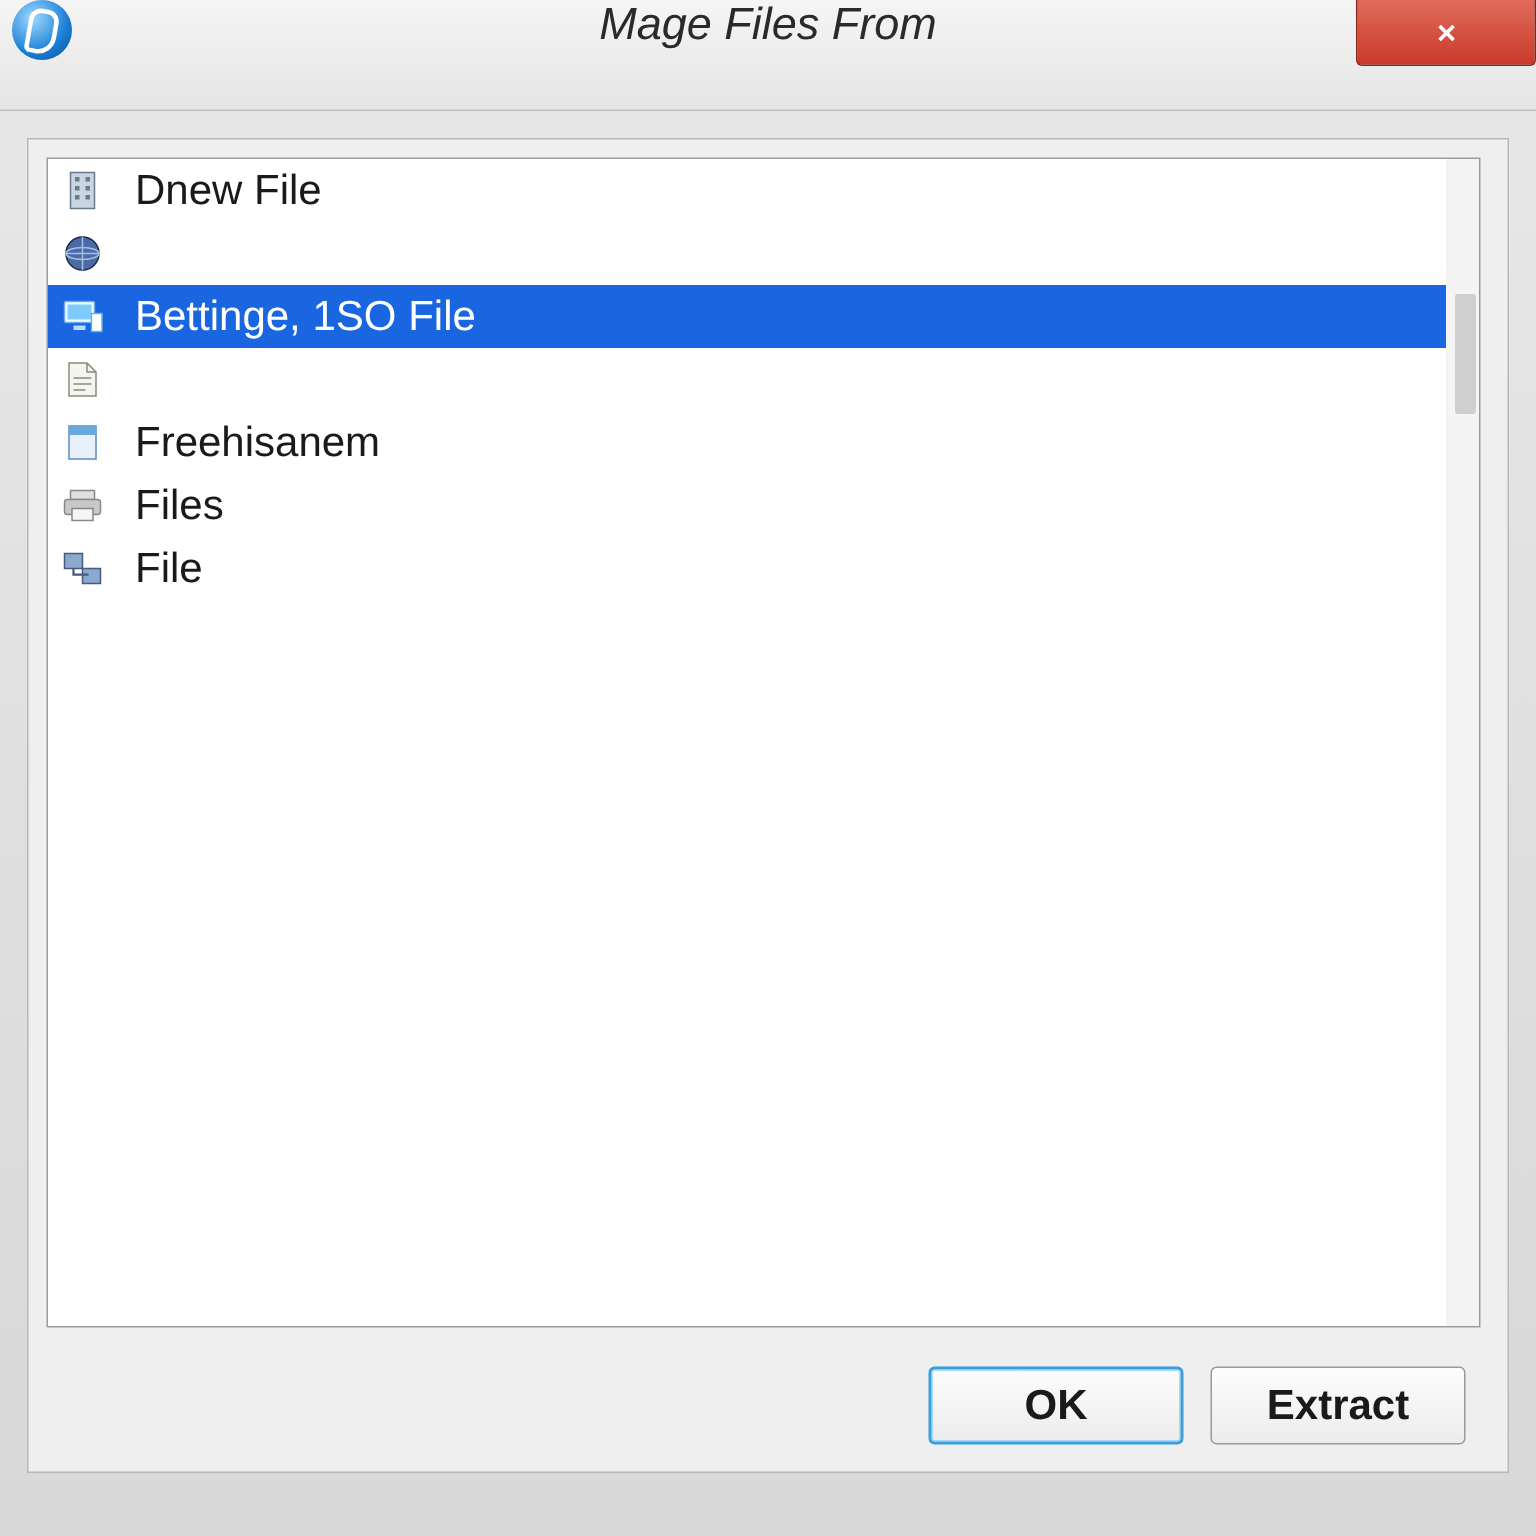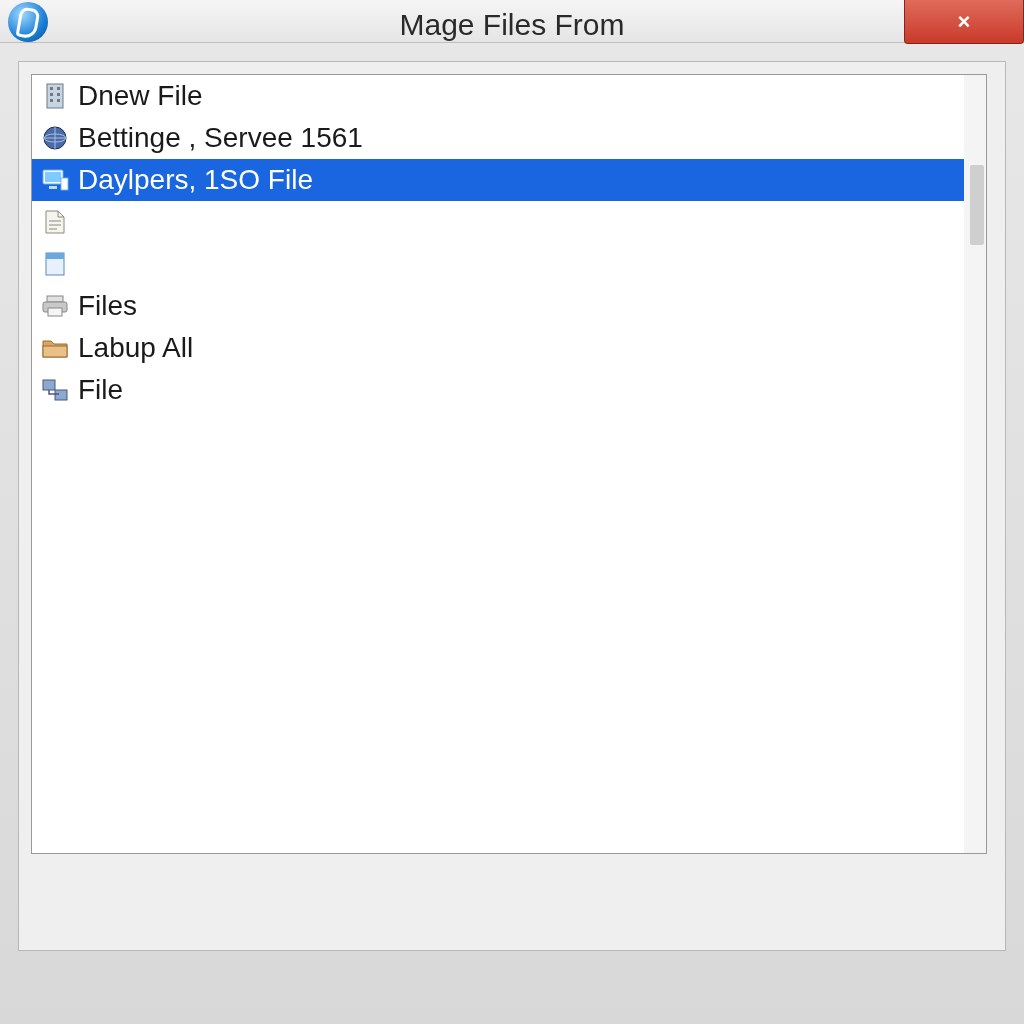--- a/index.html
+++ b/index.html
@@ -5,26 +5,27 @@
     * { box-sizing: border-box; margin: 0; padding: 0; }
     body {
       width: 1024px;
       height: 1024px;
       background: linear-gradient(to bottom, #e8e8e8, #d8d8d8);
       font-family: "Segoe UI", Tahoma, Arial, sans-serif;
       overflow: hidden;
       position: relative;
     }
     .titlebar {
-      height: 43px;
+      height: 74px;
       background: linear-gradient(to bottom, #f5f5f5, #e5e5e5);
       display: flex;
-      align-items: flex-end;
+      align-items: flex-start;
       position: relative;
       border-bottom: 1px solid #c0c0c0;
+      font-style: italic;
     }
     .app-icon {
       width: 40px;
       height: 40px;
       margin-left: 8px;
       border-radius: 50%;
       background: radial-gradient(circle at 35% 30%, #9fd8ff, #1a7fd6 60%, #0a4e8a);
       display: flex;
       align-items: center;
       justify-content: center;
@@ -108,20 +109,21 @@
     .icon-wrap {
       width: 30px;
       height: 30px;
       display: flex;
       align-items: center;
       justify-content: center;
       flex-shrink: 0;
     }
     .item-label {
       white-space: nowrap;
+      margin-left: 12px;
     }
     .button-row {
       position: absolute;
       bottom: 18px;
       right: 28px;
       display: flex;
       gap: 18px;
     }
     .btn {
       min-width: 170px;
@@ -187,84 +189,79 @@
     </div>
 
     <div class="list-item">
       <span class="icon-wrap">
         <svg width="26" height="26" viewBox="0 0 26 26">
             <circle cx="13" cy="13" r="11" fill="#4a6aa8" stroke="#1a2a4a" stroke-width="1"></circle>
             <ellipse cx="13" cy="13" rx="11" ry="4" fill="none" stroke="#a8c0e0" stroke-width="1"></ellipse>
             <path d="M13 2 v22 M2 13 h22" stroke="#a8c0e0" stroke-width="1"></path>
           </svg>
       </span>
-      <span class="item-label">Bettinge , Servee 1561</span>
     </div>
 
     <div class="list-item selected">
       <span class="icon-wrap">
         <svg width="28" height="24" viewBox="0 0 28 24">
             <rect x="2" y="2" width="20" height="14" rx="1" fill="#c8dff5" stroke="#5a8ac0" stroke-width="1"></rect>
             <rect x="4" y="4" width="16" height="10" fill="#6aa8e0"></rect>
             <rect x="8" y="18" width="8" height="3" fill="#9ab8d8"></rect>
             <rect x="20" y="10" width="7" height="12" fill="#d8e8f8" stroke="#5a8ac0" stroke-width="1"></rect>
           </svg>
       </span>
-      <span class="item-label">Daylpers, 1SO File</span>
+      <span class="item-label">Bettinge, 1SO File</span>
     </div>
 
     <div class="list-item">
       <span class="icon-wrap">
         <svg width="22" height="26" viewBox="0 0 22 26">
             <path d="M2 2 h12 l6 6 v16 h-18 z" fill="#f5f5f0" stroke="#8a8a7a" stroke-width="1"></path>
             <path d="M14 2 v6 h6" fill="none" stroke="#8a8a7a" stroke-width="1"></path>
             <path d="M5 12 h12 M5 16 h12 M5 20 h8" stroke="#8a8a7a" stroke-width="1"></path>
           </svg>
       </span>
     </div>
 
     <div class="list-item">
       <span class="icon-wrap">
         <svg width="22" height="26" viewBox="0 0 22 26">
             <rect x="2" y="2" width="18" height="22" fill="#e8f0fa" stroke="#5a8ac0" stroke-width="1"></rect>
             <rect x="2" y="2" width="18" height="6" fill="#6aa8e0"></rect>
           </svg>
       </span>
+      <span class="item-label">Freehisanem</span>
     </div>
 
     <div class="list-item">
       <span class="icon-wrap">
         <svg width="28" height="24" viewBox="0 0 28 24">
             <rect x="6" y="2" width="16" height="6" fill="#e0e0e0" stroke="#888" stroke-width="1"></rect>
             <rect x="2" y="8" width="24" height="10" rx="2" fill="#c8c8c8" stroke="#888" stroke-width="1"></rect>
             <rect x="7" y="14" width="14" height="8" fill="#f5f5f5" stroke="#888" stroke-width="1"></rect>
           </svg>
       </span>
       <span class="item-label">Files</span>
     </div>
 
-    <div class="list-item">
-      <span class="icon-wrap">
-        <svg width="28" height="22" viewBox="0 0 28 22">
-            <path d="M2 4 h8 l3 3 h13 v13 h-24 z" fill="#d8a860" stroke="#9a6a30" stroke-width="1"></path>
-            <rect x="2" y="9" width="24" height="11" fill="#e8c088" stroke="#9a6a30" stroke-width="1"></rect>
-          </svg>
-      </span>
-      <span class="item-label">Labup All</span>
-    </div>
 
     <div class="list-item">
       <span class="icon-wrap">
         <svg width="28" height="24" viewBox="0 0 28 24">
             <rect x="2" y="2" width="12" height="10" fill="#8aa8d0" stroke="#4a5a7a" stroke-width="1"></rect>
             <rect x="14" y="12" width="12" height="10" fill="#8aa8d0" stroke="#4a5a7a" stroke-width="1"></rect>
             <path d="M8 12 v4 h10" fill="none" stroke="#4a5a7a" stroke-width="1.5"></path>
           </svg>
       </span>
       <span class="item-label">File</span>
     </div>
 
     <div class="scrollbar-stub">
       <div class="scrollbar-thumb"></div>
     </div>
   </div>
 
+  <div class="button-row">
+    <button class="btn primary">OK</button>
+    <button class="btn">Extract</button>
+  </div>
 </div>
 
 </body></html>

